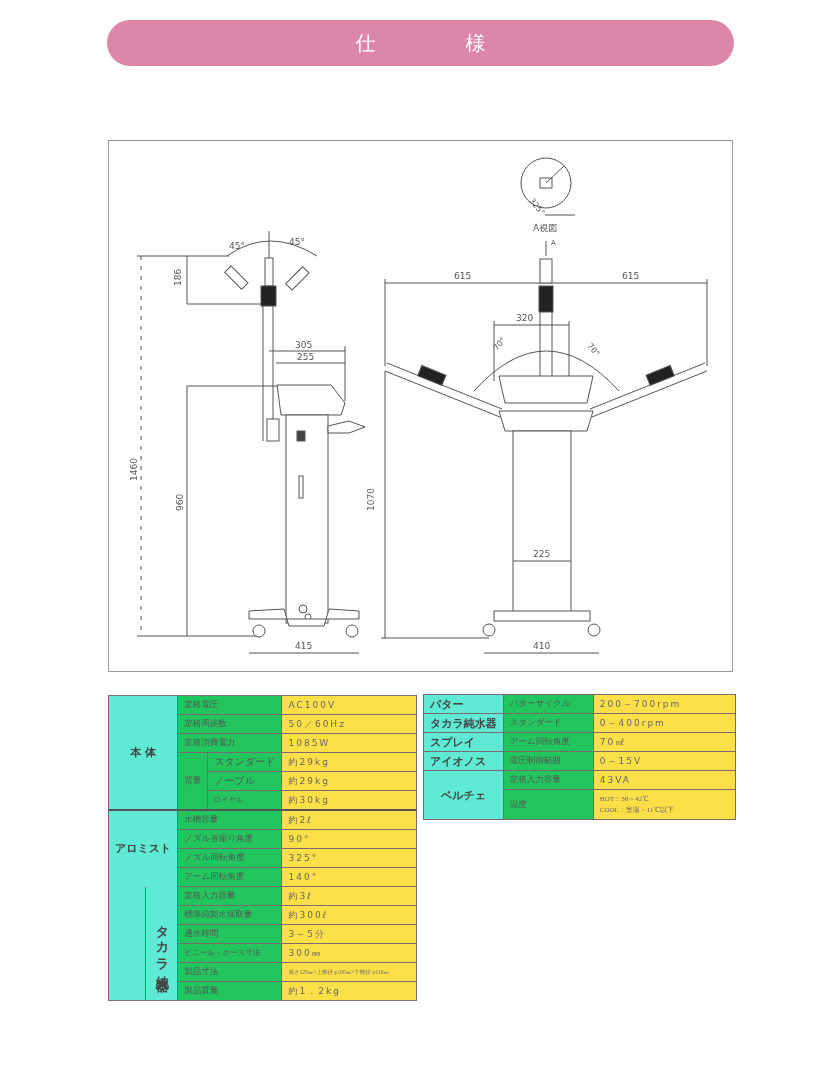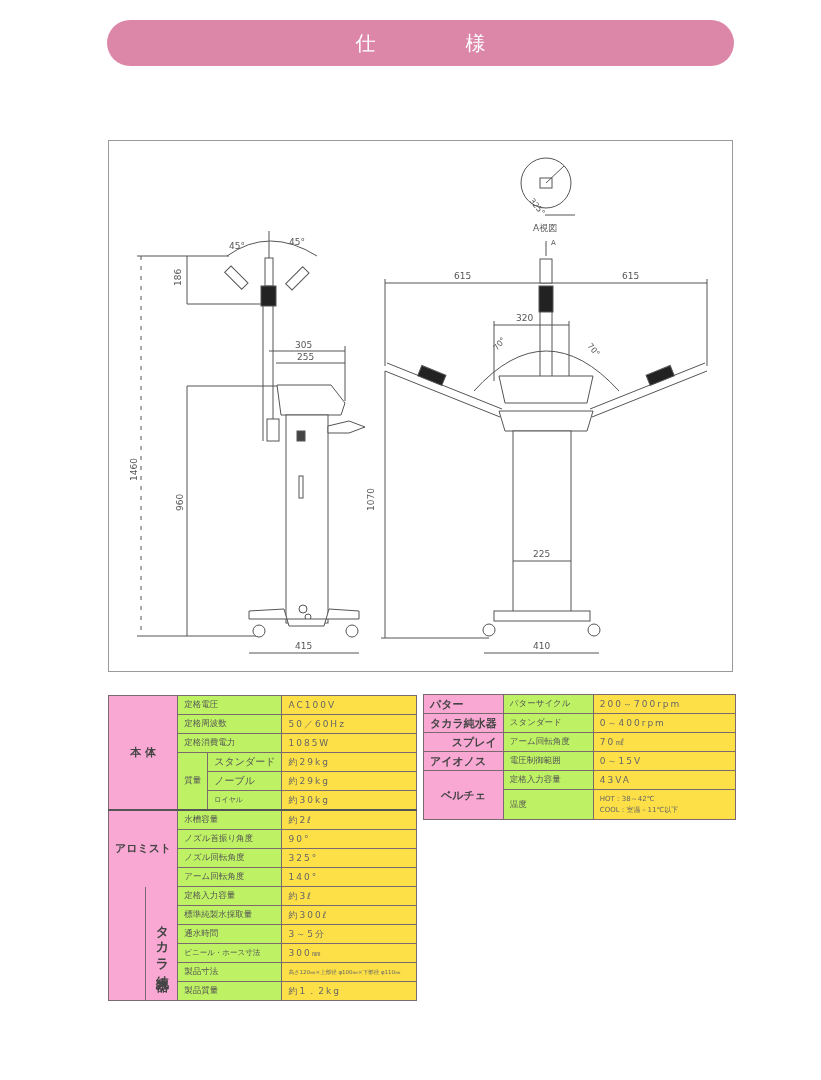--- a/index.html
+++ b/index.html
@@ -8,24 +8,24 @@
   .title-bar { position:absolute; left:107px; top:20px; width:627px; height:46px;
                background:#dd87a8; border-radius:23px; display:flex; align-items:center;
                justify-content:center; }
   .title-bar span { color:#fff; font-size:20px; letter-spacing:0; }
   .title-bar .gap { display:inline-block; width:90px; }
   .diagram { position:absolute; left:108px; top:140px; width:625px; height:532px;
              border:1.5px solid #9a9a9a; box-sizing:border-box; background:#fff; }
   .diagram svg { position:absolute; left:0; top:0; }
   table.spec { position:absolute; border-collapse:collapse; font-size:9px; }
   table.spec td { border:1px solid #7a6a70; height:18px; padding:0 6px; white-space:nowrap; }
-  table.spec .cat { background:#f9a8d4; color:#444; font-weight:bold; font-size:11px; text-align:center; }
-  table.spec .lbl { background:#bef264; color:#555; font-size:8.5px; }
+  table.spec .cat { background:#5eead4; color:#444; font-weight:bold; font-size:11px; text-align:center; }
+  table.spec .lbl { background:#22c55e; color:#555; font-size:8.5px; }
   table.spec .val { background:#fde047; color:#666; letter-spacing:2px; font-size:9px; }
-  table.spec .val.small { letter-spacing:0; font-size:7px; line-height:11px; }
+  table.spec .val.small { letter-spacing:0; font-size:7px; line-height:11px;font-family:Liberation Serif, serif; }
   .outer-left { left:108px; top:695px; width:309px; border:1.5px solid #555; }
   .outer-right { left:423px; top:694px; width:313px; border:1.5px solid #555; }
   .vert { writing-mode:vertical-rl; text-orientation:upright; letter-spacing:2px; font-size:13px; }
 </style>
 </head>
 <body>
 
 <div class="title-bar">
   <span>仕</span>
   <span class="gap"></span>
@@ -241,21 +241,21 @@
     <td class="cat" style="text-align:left">パター</td>
     <td class="lbl">パターサイクル</td>
     <td class="val">200～700rpm</td>
   </tr>
   <tr>
     <td class="cat" style="text-align:left">タカラ純水器</td>
     <td class="lbl">スタンダード</td>
     <td class="val">0～400rpm</td>
   </tr>
   <tr>
-    <td class="cat" style="text-align:right">スプレイ</td>
+    <td class="cat" style="text-align:left">スプレイ</td>
     <td class="lbl">アーム回転角度</td>
     <td class="val">70㎖</td>
   </tr>
   <tr>
     <td class="cat" style="text-align:left">アイオノス</td>
     <td class="lbl">電圧制御範囲</td>
     <td class="val">0～15V</td>
   </tr>
   <tr>
     <td class="cat" rowspan="2" style="text-align:center">ベルチェ</td>

